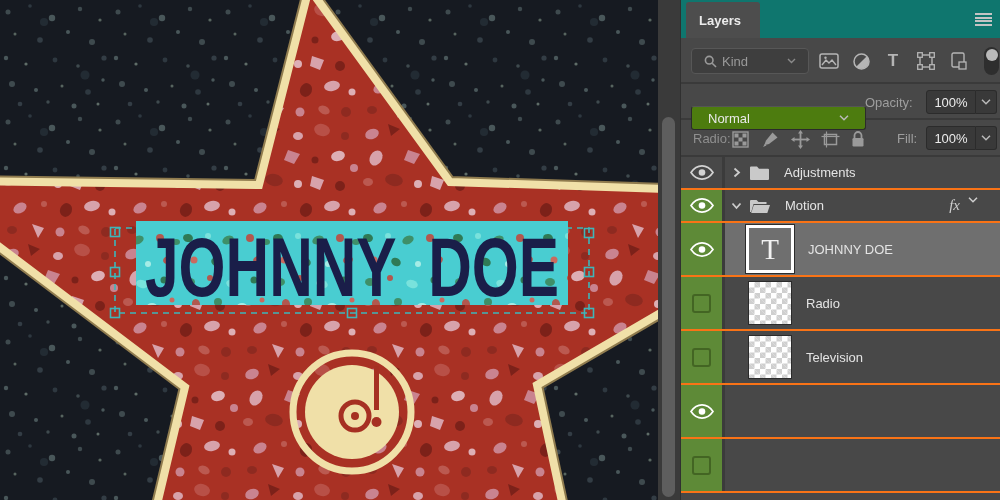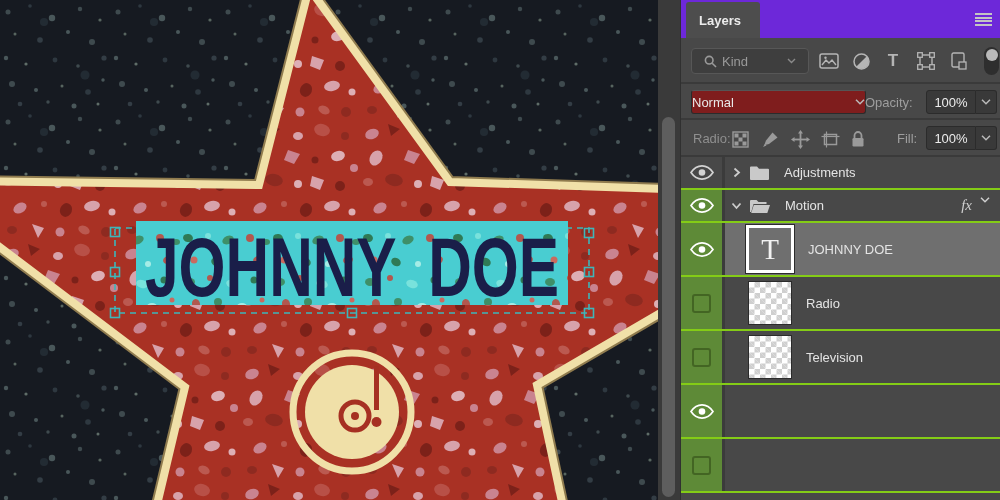--- a/index.html
+++ b/index.html
@@ -16,74 +16,74 @@
 
   
   .scrollstrip { position:absolute; left:658px; top:0; width:22px; height:500px; background:#3a3a3a; }
   .scrollthumb { position:absolute; left:4px; top:117px; width:13px; height:380px;
     background:#5e5e5e; border-radius:7px; }
 
   
   .panel { position:absolute; left:680px; top:0; width:320px; height:500px;
     background:#484848; color:#e4e4e4; font-size:13px; border-left:1px solid #303030; }
 
-  .tabstrip { position:relative; height:38px; background:#6d28d9; }
+  .tabstrip { position:relative; height:38px; background:#0f766e; }
   .tab { position:absolute; left:5px; top:2px; width:74px; height:36px; background:#4d4d4d;
     border-radius:3px 3px 0 0; display:flex; align-items:center; padding-left:13px;
     font-weight:bold; font-size:13px; color:#ececec; }
   .panel-menu { position:absolute; right:8px; top:13px; width:17px; height:13px;
     display:flex; flex-direction:column; justify-content:space-between; }
   .panel-menu i { display:block; height:2px; background:#c4c4c4; }
 
   .filter-row { position:relative; height:46px; border-bottom:2px solid #3a3a3a; }
   .kind-field { position:absolute; left:10px; top:10px; width:118px; height:26px;
     background:#3e3e3e; border:1px solid #575757; border-radius:4px;
     display:flex; align-items:center; padding:0 12px; color:#9a9a9a; }
   .kind-field .ktext { flex:1; margin-left:5px; font-size:13px; }
   .ficon { position:absolute; top:12px; width:22px; height:22px; display:flex;
     align-items:center; justify-content:center; color:#b5b5b5; }
   .ftoggle { position:absolute; left:303px; top:9px; width:15px; height:28px;
     background:#2e2e2e; border-radius:8px; }
   .ftoggle .knob { position:absolute; left:1.5px; top:1.5px; width:12px; height:12px;
     border-radius:50%; background:#b9b9b9; }
 
   .blend-row { position:relative; height:36px; border-bottom:2px solid #3a3a3a; }
-  .blend-select { position:absolute; left:10px; top:6px; width:175px; height:24px;
-    background:#7f1d1d; border:1px solid #2b2b2b; border-top-color:#555; border-radius:3px;
-    display:flex; align-items:center; padding:0 0; color:#e9e9e9; }
+  .blend-select { position:absolute; left:10px; top:22px; width:175px; height:24px;
+    background:#4d7c0f; border:1px solid #2b2b2b; border-top-color:#555; border-radius:3px;
+    display:flex; align-items:center; padding:0 16px; color:#e9e9e9; }
   .blend-select .bname { flex:1; }
   .fieldlabel { position:absolute; color:#9e9e9e; font-size:13px; }
   .valbox { position:absolute; height:24px; background:#393939; border:1px solid #2b2b2b;
     border-radius:3px 0 0 3px; display:flex; align-items:center; justify-content:center;
     color:#ececec; width:50px; }
   .valchev { position:absolute; height:24px; width:21px; background:#393939;
     border:1px solid #2b2b2b; border-left:none; border-radius:0 3px 3px 0;
     display:flex; align-items:center; justify-content:center; color:#b9b9b9; }
 
   .lock-row { position:relative; height:37px; border-bottom:2px solid #3a3a3a; }
   .licon { position:absolute; top:8px; width:22px; height:22px; display:flex;
     align-items:center; justify-content:center; color:#9a9a9a; }
 
   
   .layer-list { position:relative; }
-  .lrow { position:relative; display:flex; border-bottom:2px solid #84cc16; background:#484848; }
+  .lrow { position:relative; display:flex; border-bottom:2px solid #f97316; background:#484848; }
   .lrow.group-row { height:33px; }
   .lrow.layer-row2 { height:54px; }
   .eye-col { position:relative; width:44px; flex:0 0 44px; border-right:3px solid #3b3b3b;
     display:flex; align-items:center; justify-content:center; color:#d3d3d3; }
   .eye-col.green { background:#5e8a37; color:#ffffff; }
   .vis-box { width:19px; height:19px; border:2px solid rgba(35,55,10,0.45); border-radius:3px; }
   .row-body { position:relative; flex:1; display:flex; align-items:center; }
   .lrow.selected .row-body { background:#6f6f6f; }
   .group-parts, .layer-parts { display:flex; align-items:center; width:100%; }
   .chev { margin-left:6px; color:#cccccc; flex:0 0 auto; }
   .chev.open { transform:rotate(90deg); }
   .folder { margin-left:7px; flex:0 0 auto; }
   .lname { margin-left:14px; color:#e4e4e4; }
-  .fx-wrap { position:absolute; right:10px; display:flex; align-items:flex-start; color:#cfcfcf; }
+  .fx-wrap { position:absolute; right:22px; display:flex; align-items:flex-start; color:#cfcfcf; }
   .fx { font-family:"Liberation Serif", serif; font-style:italic; font-size:15px; margin-right:8px; }
   .thumb { margin-left:23px; width:44px; height:44px; flex:0 0 auto; }
   .checker-thumb { background-color:#ffffff; border:1px solid #2b2b2b;
     background-image:
       linear-gradient(45deg,#cfcfcf 25%,transparent 25%,transparent 75%,#cfcfcf 75%),
       linear-gradient(45deg,#cfcfcf 25%,transparent 25%,transparent 75%,#cfcfcf 75%);
     background-position:0 0,5.5px 5.5px; background-size:11px 11px; }
   .text-thumb { margin-left:21px; width:48px; height:48px; background:#6f6f6f;
     border:3px solid #ffffff; box-shadow:0 0 0 1px #2b2b2b; display:flex;
     align-items:center; justify-content:center; }

